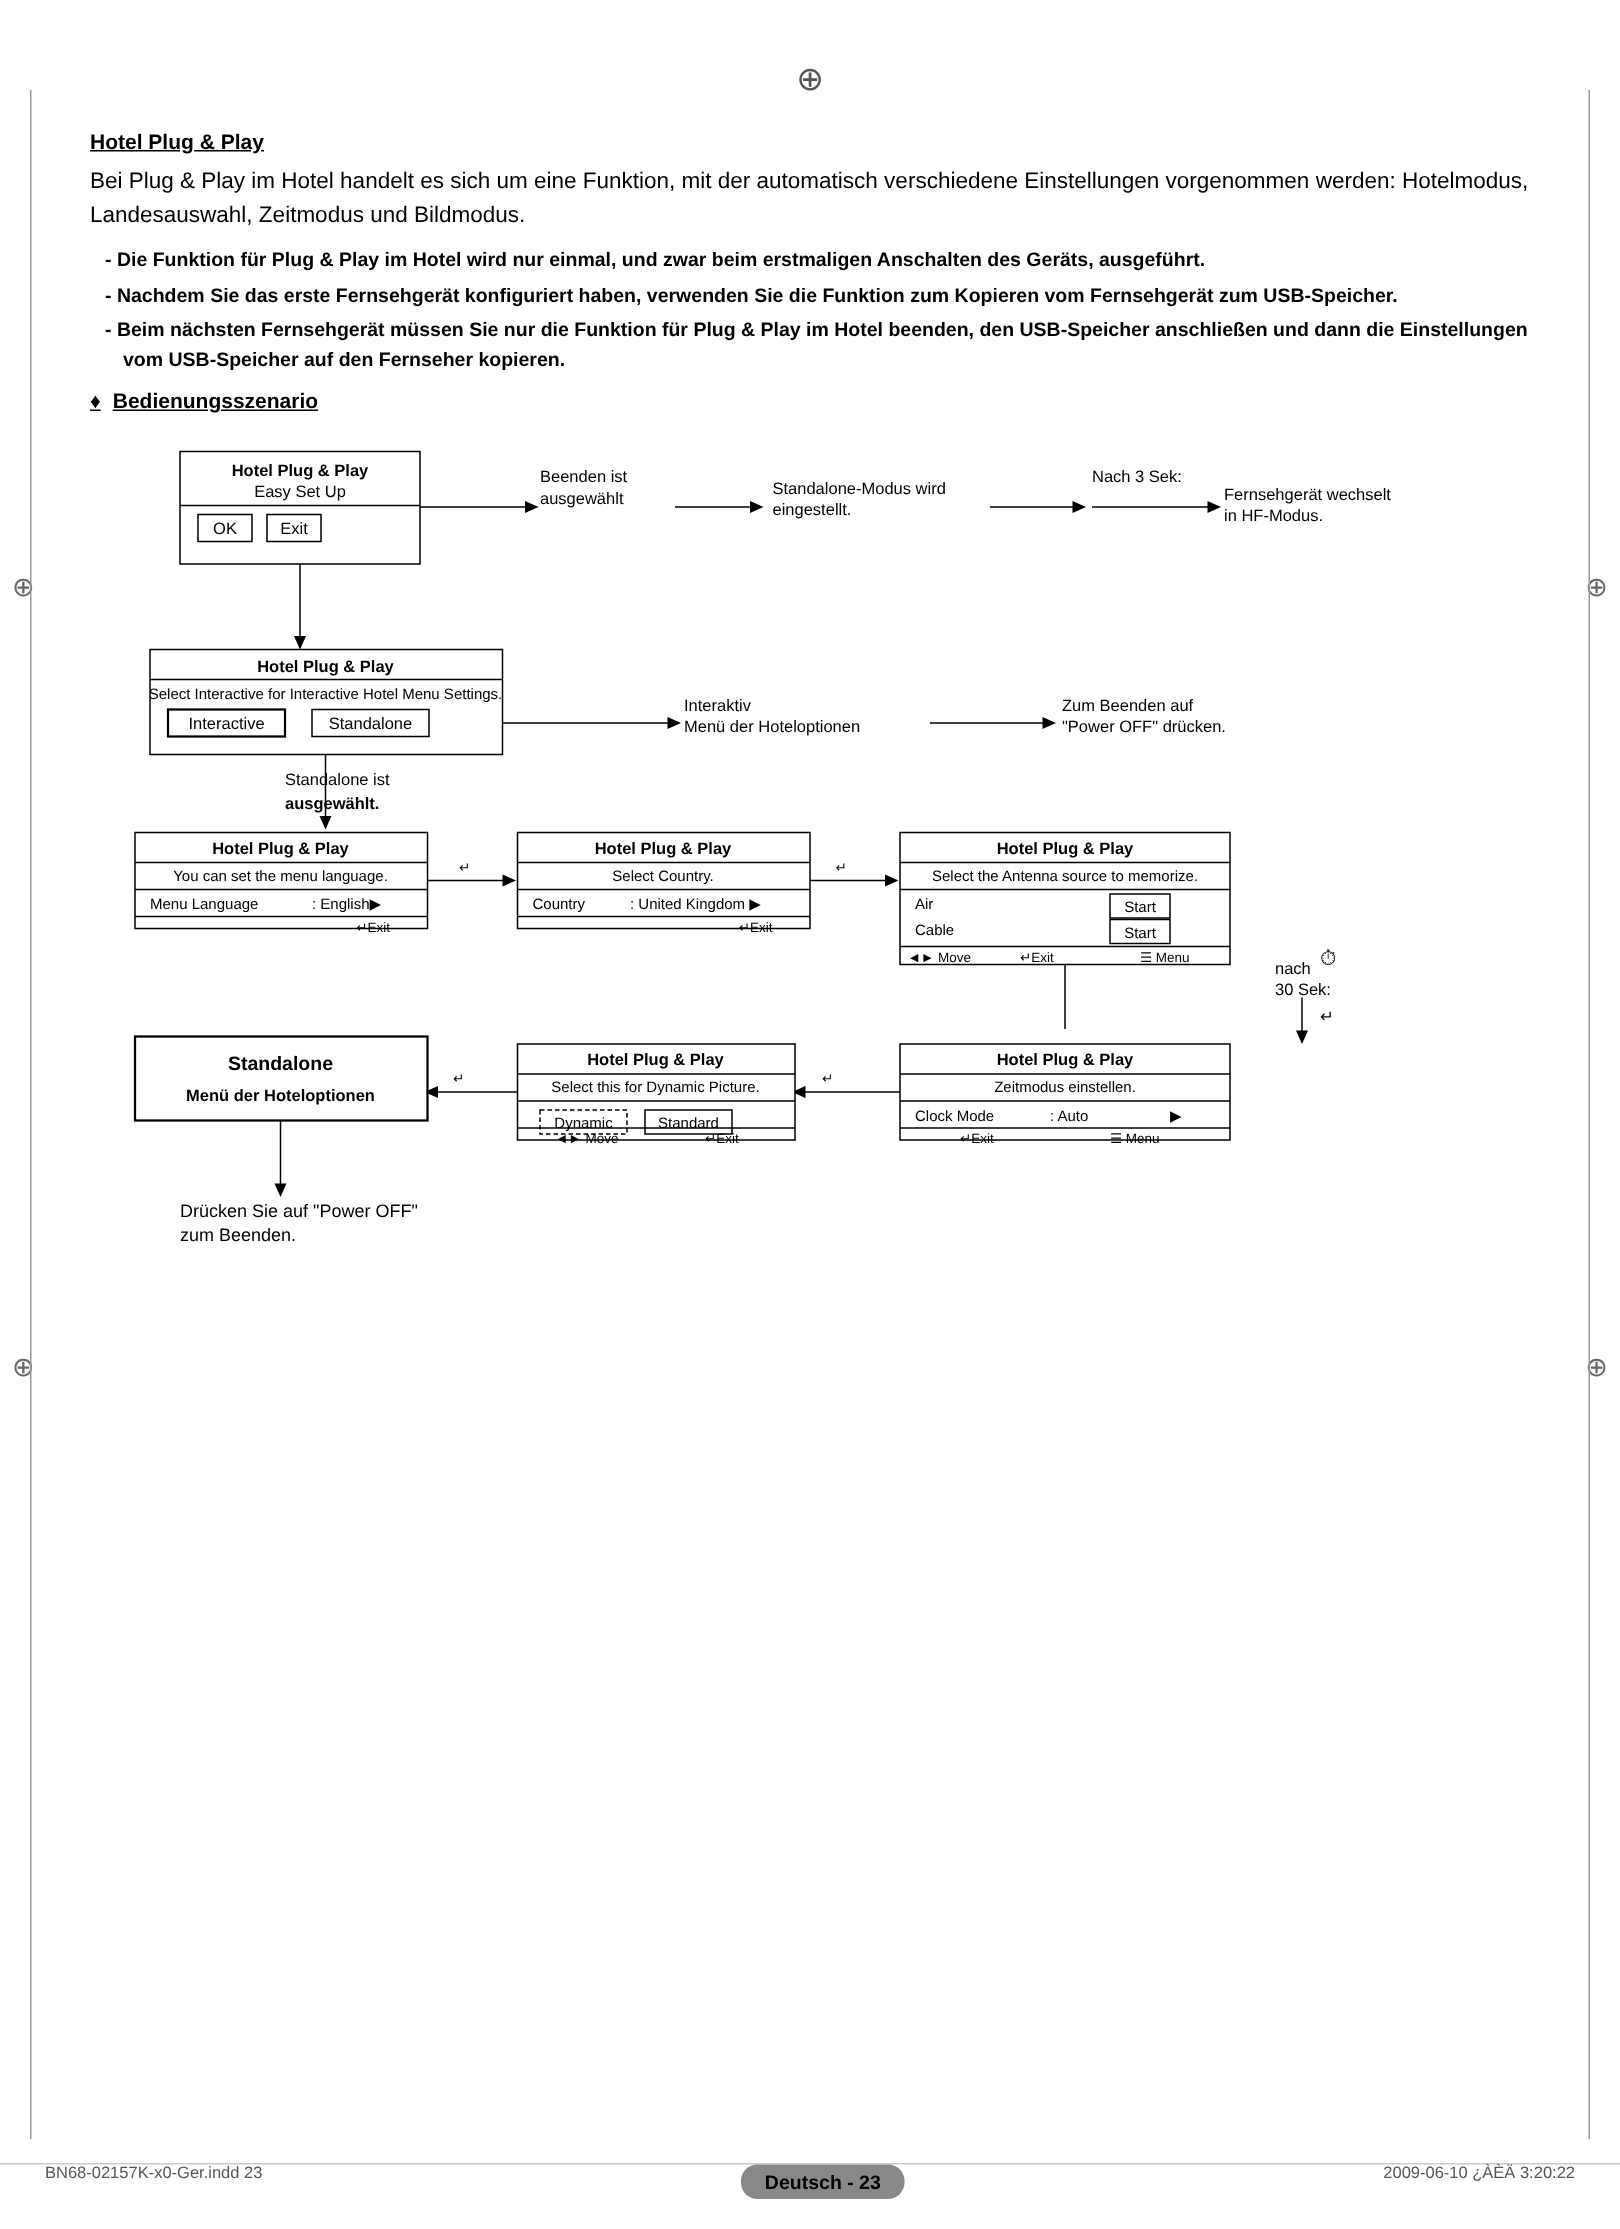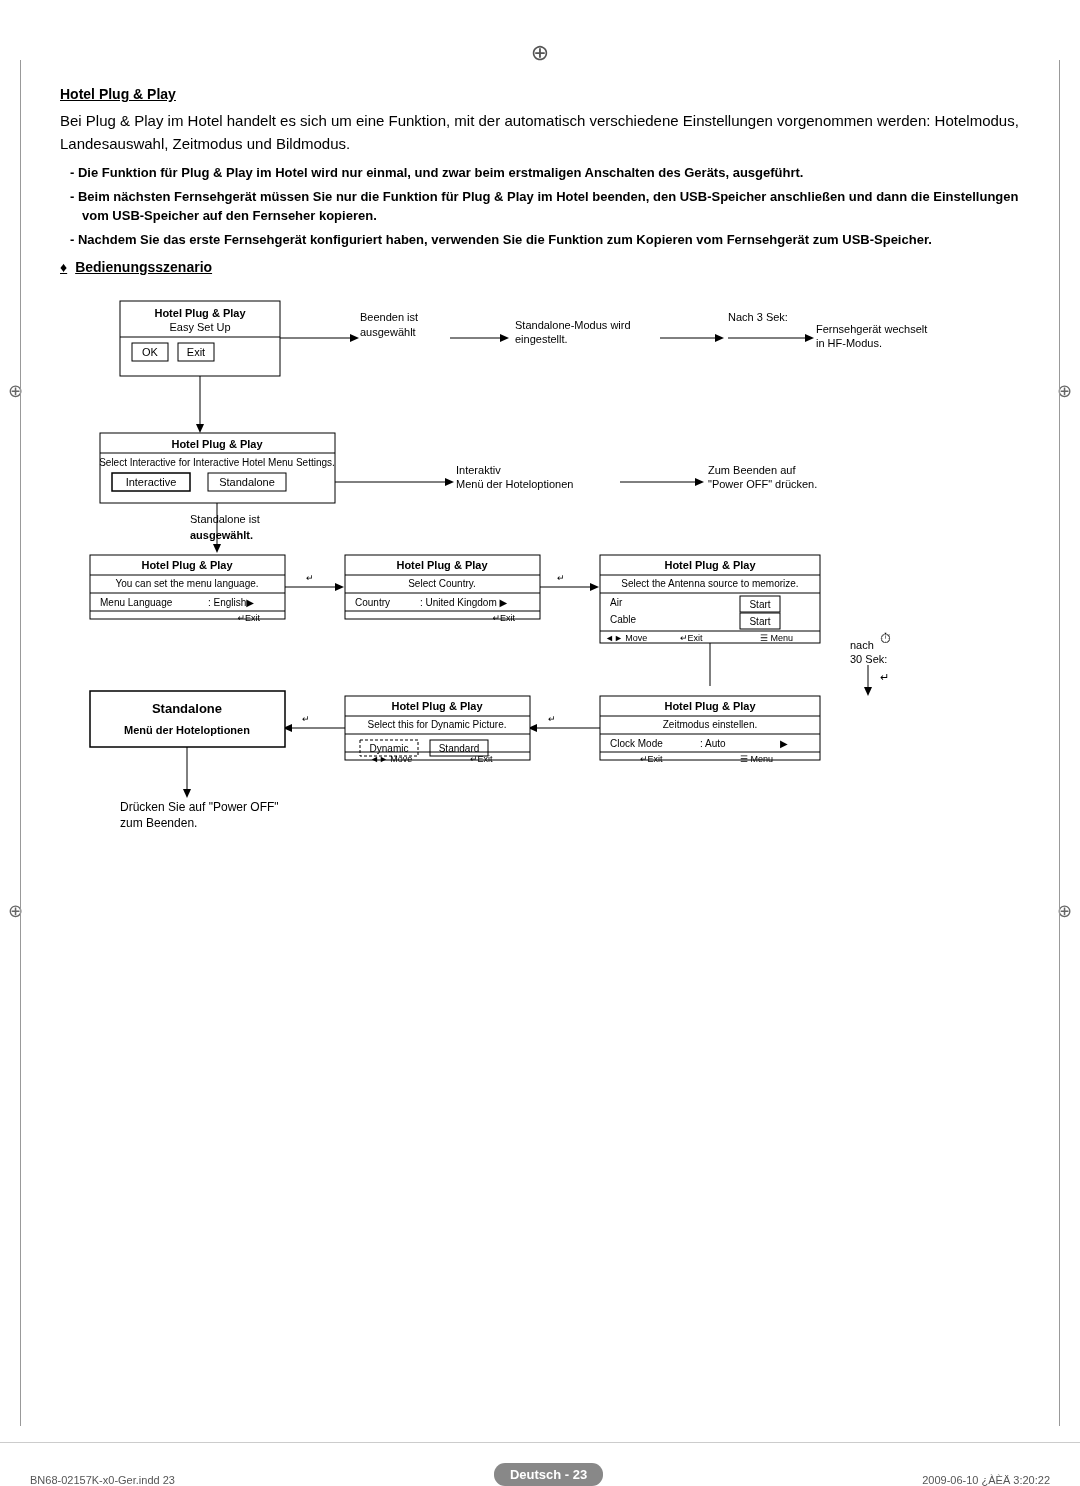--- a/index.html
+++ b/index.html
@@ -92,31 +92,31 @@
     
     .footer-bar {
       position: absolute;
       bottom: 0;
       left: 0;
       right: 0;
       height: 44px;
       background: #fff;
       border-top: 1px solid #ccc;
       display: flex;
-      align-items: flex-end;
+      align-items: flex-start;
       justify-content: space-between;
       padding: 0 30px;
       font-size: 11px;
       color: #555;
       gap: 44px;
     }
 
     .page-badge {
       background: #888;
-      color: #ffffff;
+      color: #000000;
       padding: 4px 16px;
       font-size: 13px;
       font-weight: bold;
       border-radius: 11px;
     }
 
     
     .compass-corner {
       position: absolute;
       font-size: 18px;
@@ -146,22 +146,22 @@
 
   <div class="page-border-left"></div>
   <div class="page-border-right"></div>
 
   <h2 class="section-title">Hotel Plug &amp; Play</h2>
 
   <p class="intro-text">Bei Plug &amp; Play im Hotel handelt es sich um eine Funktion, mit der automatisch verschiedene Einstellungen vorgenommen werden: Hotelmodus, Landesauswahl, Zeitmodus und Bildmodus.</p>
 
   <ul class="bullet-list">
     <li>Die Funktion für Plug &amp; Play im Hotel wird nur einmal, und zwar beim erstmaligen Anschalten des Geräts, ausgeführt.</li>
+    <li>Nachdem Sie das erste Fernsehgerät konfiguriert haben, verwenden Sie die Funktion zum Kopieren vom Fernsehgerät zum USB-Speicher.</li>
     <li>Beim nächsten Fernsehgerät müssen Sie nur die Funktion für Plug &amp; Play im Hotel beenden, den USB-Speicher anschließen und dann die Einstellungen vom USB-Speicher auf den Fernseher kopieren.</li>
-    <li>Nachdem Sie das erste Fernsehgerät konfiguriert haben, verwenden Sie die Funktion zum Kopieren vom Fernsehgerät zum USB-Speicher.</li>
   </ul>
 
   <div class="subsection-title">Bedienungsszenario</div>
 
   <div class="diagram-svg-wrap">
     <svg width="960" height="660" viewBox="0 0 960 660" xmlns="http://www.w3.org/2000/svg" style="font-family: Arial, sans-serif; font-size: 11px; overflow: visible;">
 
       <rect x="60" y="10" width="160" height="75" fill="white" stroke="black" stroke-width="1"></rect>
       <text x="140" y="26" text-anchor="middle" font-size="11" font-weight="bold">Hotel Plug &amp; Play</text>
       <text x="140" y="40" text-anchor="middle" font-size="11">Easy Set Up</text>

